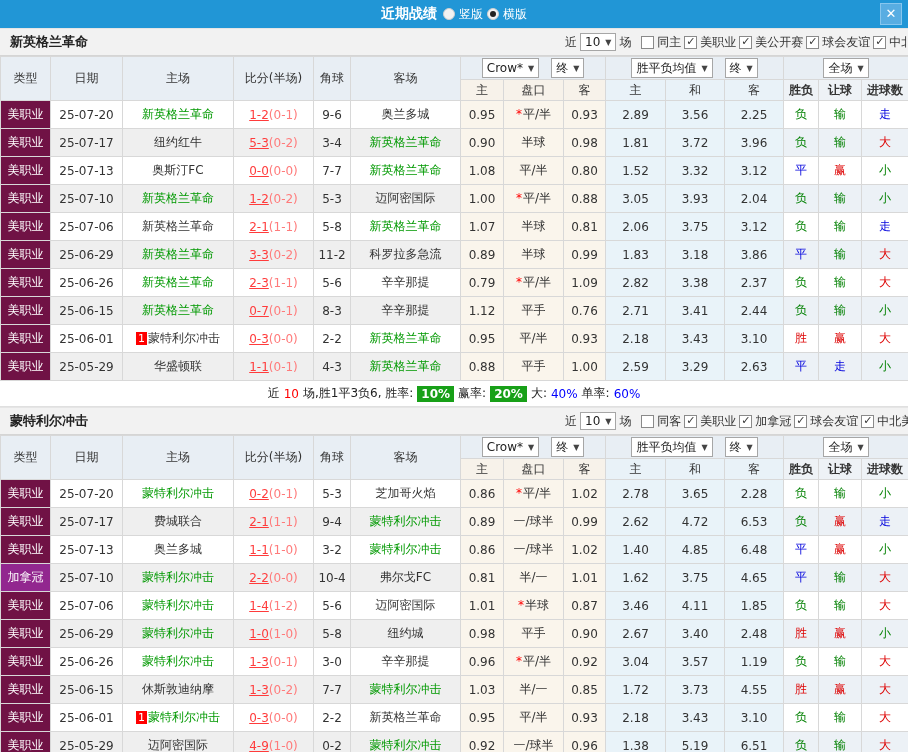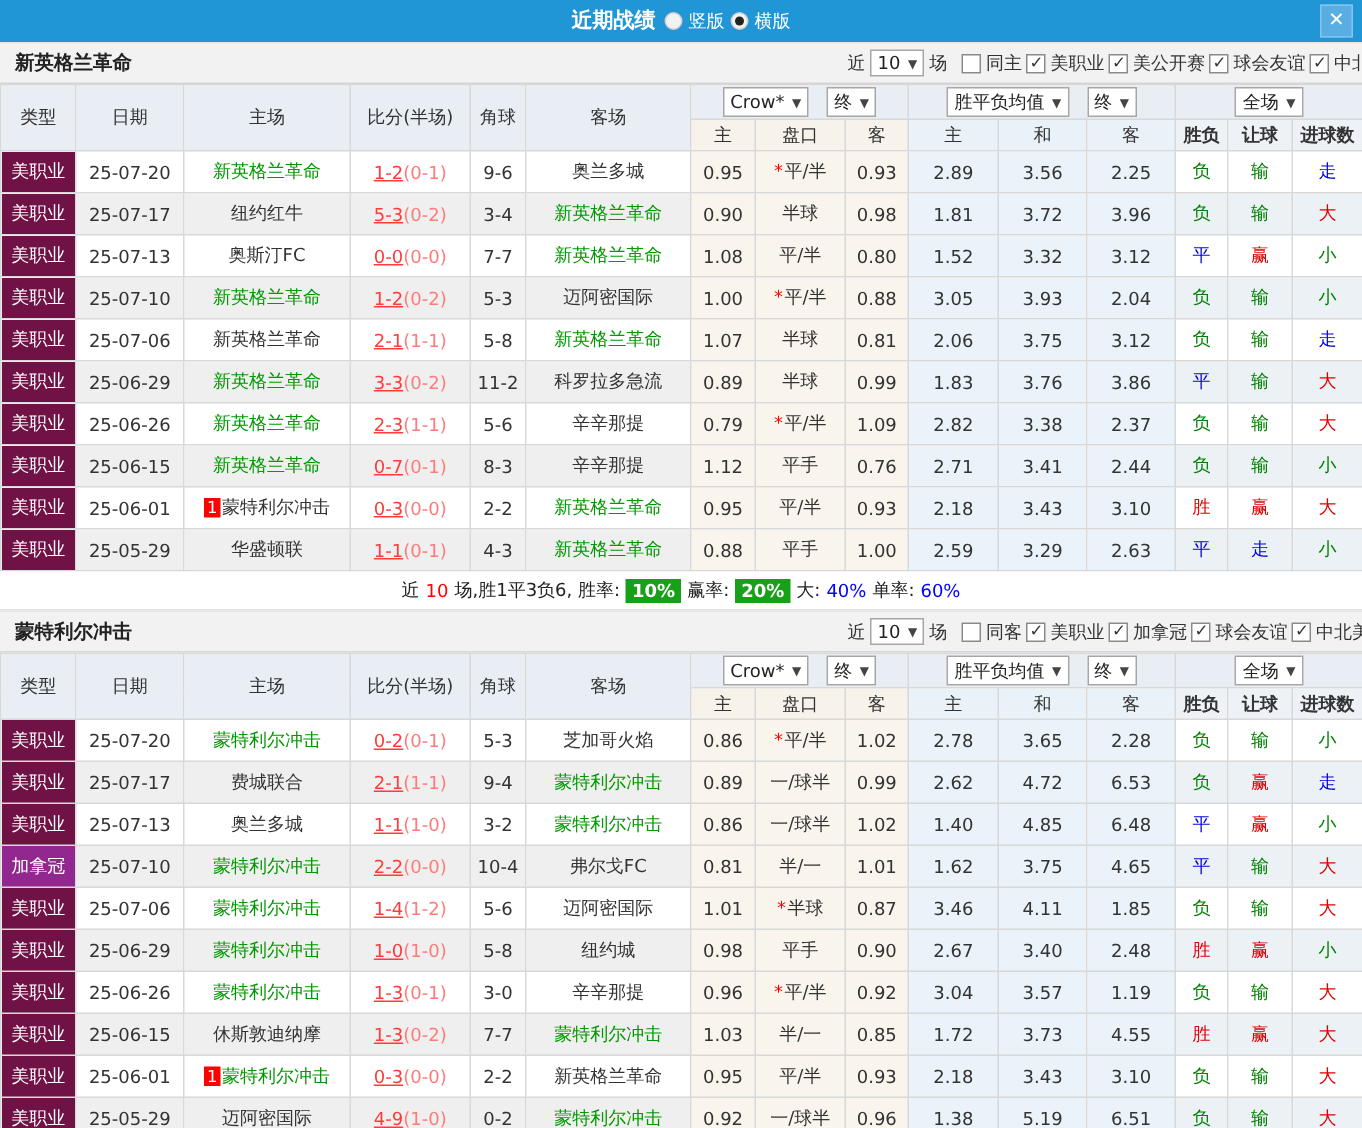--- a/index.html
+++ b/index.html
@@ -248,21 +248,21 @@
               <td class="type league-mls">美职业</td>
               <td>25-06-29</td>
               <td class="team-cell focus">新英格兰革命</td>
               <td class="score-cell"><span class="score">3-3</span><span class="half">(0-2)</span></td>
               <td>11-2</td>
               <td class="team-cell">科罗拉多急流</td>
               <td class="odds-col">0.89</td>
               <td class="odds-col">半球</td>
               <td class="odds-col">0.99</td>
               <td class="avg-col">1.83</td>
-              <td class="avg-col">3.76</td>
+              <td class="avg-col">3.18</td>
               <td class="avg-col">3.86</td>
               <td class="res-col res-blue">平</td>
               <td class="res-col res-green">输</td>
               <td class="res-col res-red">大</td>
             </tr>
             <tr class="odd">
               <td class="type league-mls">美职业</td>
               <td>25-06-26</td>
               <td class="team-cell focus">新英格兰革命</td>
               <td class="score-cell"><span class="score">2-3</span><span class="half">(1-1)</span></td>

